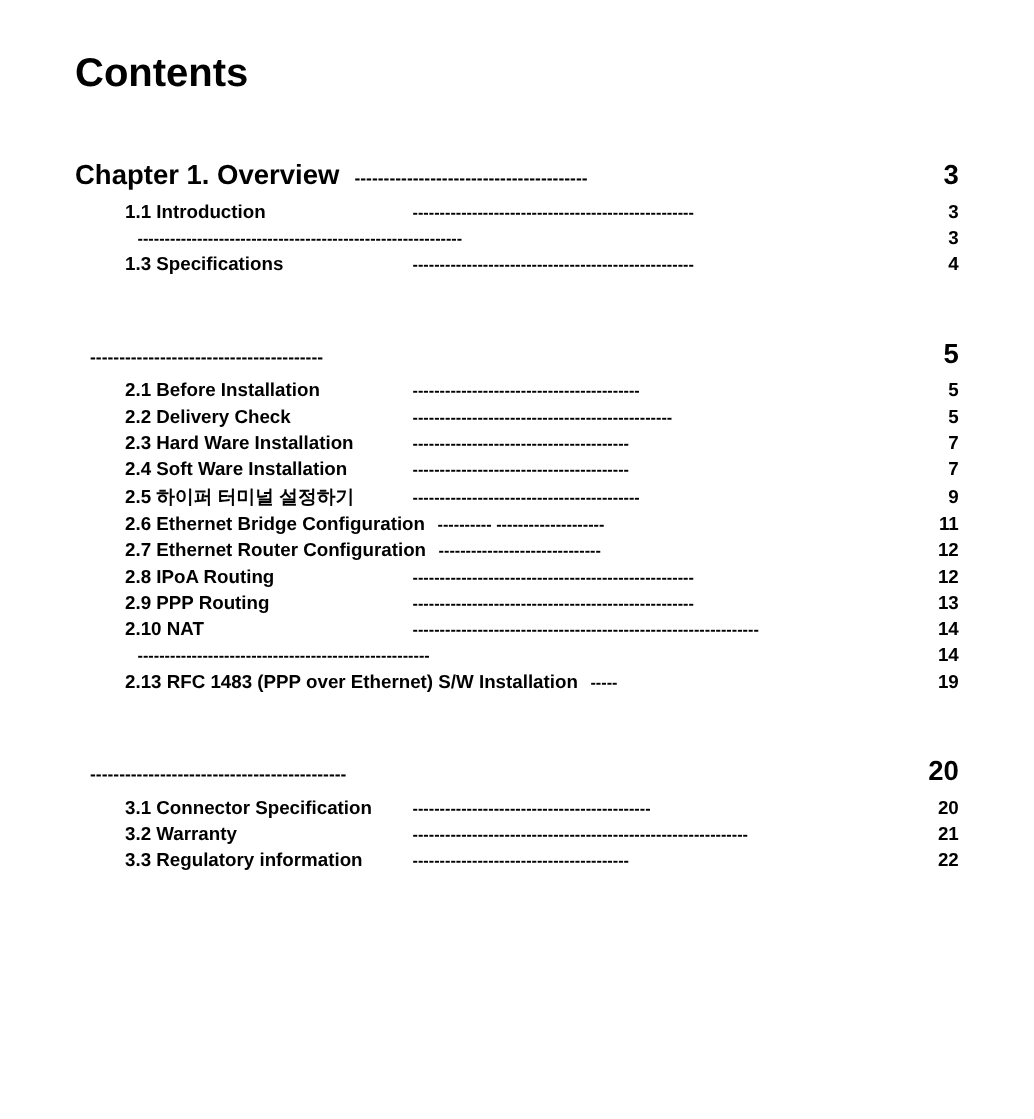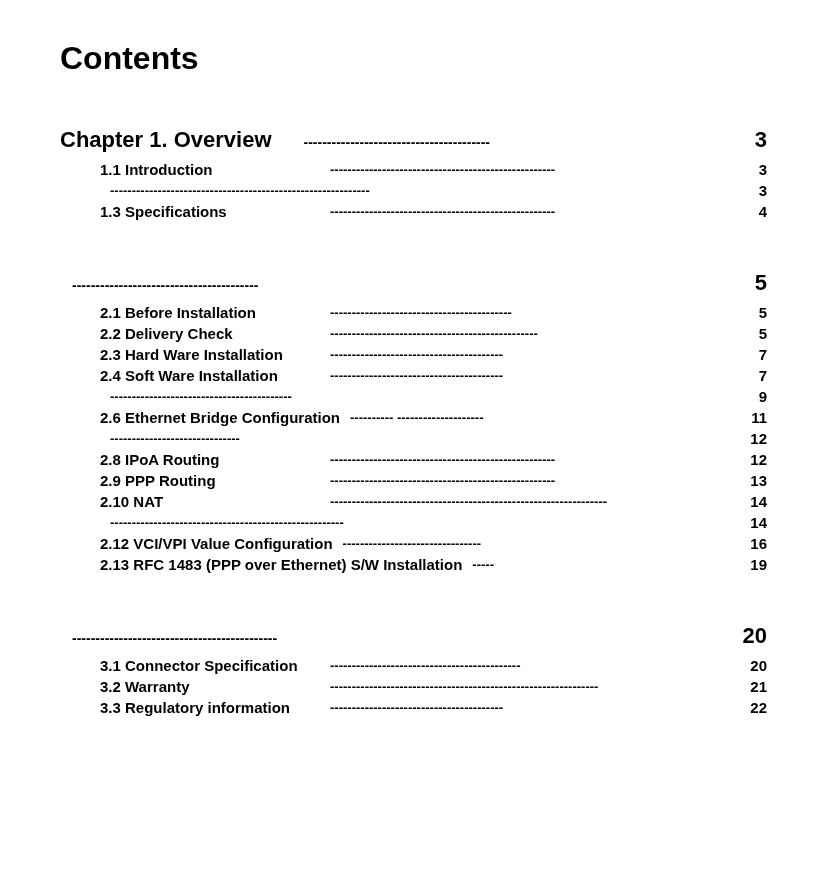--- a/index.html
+++ b/index.html
@@ -26,21 +26,20 @@
     .chapter-section {
       margin-bottom: 30px;
     }
 
     .chapter-heading {
       font-size: 22px;
       font-weight: bold;
       margin-bottom: 8px;
       display: flex;
       align-items: baseline;
-      gap: 20px;
     }
 
     .chapter-heading .dots {
       flex: 1;
       margin: 0 12px;
       font-size: 14px;
       font-weight: bold;
       overflow: hidden;
       white-space: nowrap;
     }
@@ -133,29 +132,31 @@
         <span class="entry-label">2.3 Hard Ware Installation</span>
         <span class="dots">----------------------------------------</span>
         <span class="page-num">7</span>
       </div>
       <div class="toc-entry">
         <span class="entry-label">2.4 Soft Ware Installation</span>
         <span class="dots">----------------------------------------</span>
         <span class="page-num">7</span>
       </div>
       <div class="toc-entry">
+        <span class="entry-label">2.5  하이퍼  터미널  설정하기</span>
         <span class="dots">------------------------------------------</span>
         <span class="page-num">9</span>
       </div>
       <div class="toc-entry">
         <span class="entry-label">2.6 Ethernet Bridge Configuration</span>
         <span class="dots">----------  --------------------</span>
         <span class="page-num">11</span>
       </div>
       <div class="toc-entry">
+        <span class="entry-label">2.7 Ethernet Router Configuration</span>
         <span class="dots">------------------------------</span>
         <span class="page-num">12</span>
       </div>
       <div class="toc-entry">
         <span class="entry-label">2.8 IPoA Routing</span>
         <span class="dots">----------------------------------------------------</span>
         <span class="page-num">12</span>
       </div>
       <div class="toc-entry">
         <span class="entry-label">2.9 PPP Routing</span>
@@ -163,25 +164,20 @@
         <span class="page-num">13</span>
       </div>
       <div class="toc-entry">
         <span class="entry-label">2.10 NAT</span>
         <span class="dots">----------------------------------------------------------------</span>
         <span class="page-num">14</span>
       </div>
       <div class="toc-entry">
         <span class="dots">------------------------------------------------------</span>
         <span class="page-num">14</span>
-      </div>
-      <div class="toc-entry">
-        <span class="entry-label">2.12 VCI/VPI Value Configuration</span>
-        <span class="dots">--------------------------------</span>
-        <span class="page-num">16</span>
       </div>
       <div class="toc-entry">
         <span class="entry-label">2.13 RFC 1483 (PPP over Ethernet) S/W Installation</span>
         <span class="dots">-----</span>
         <span class="page-num">19</span>
       </div>
     </div>
     <div class="spacer"></div>
     <div class="chapter-section">
       <div class="chapter-heading">

